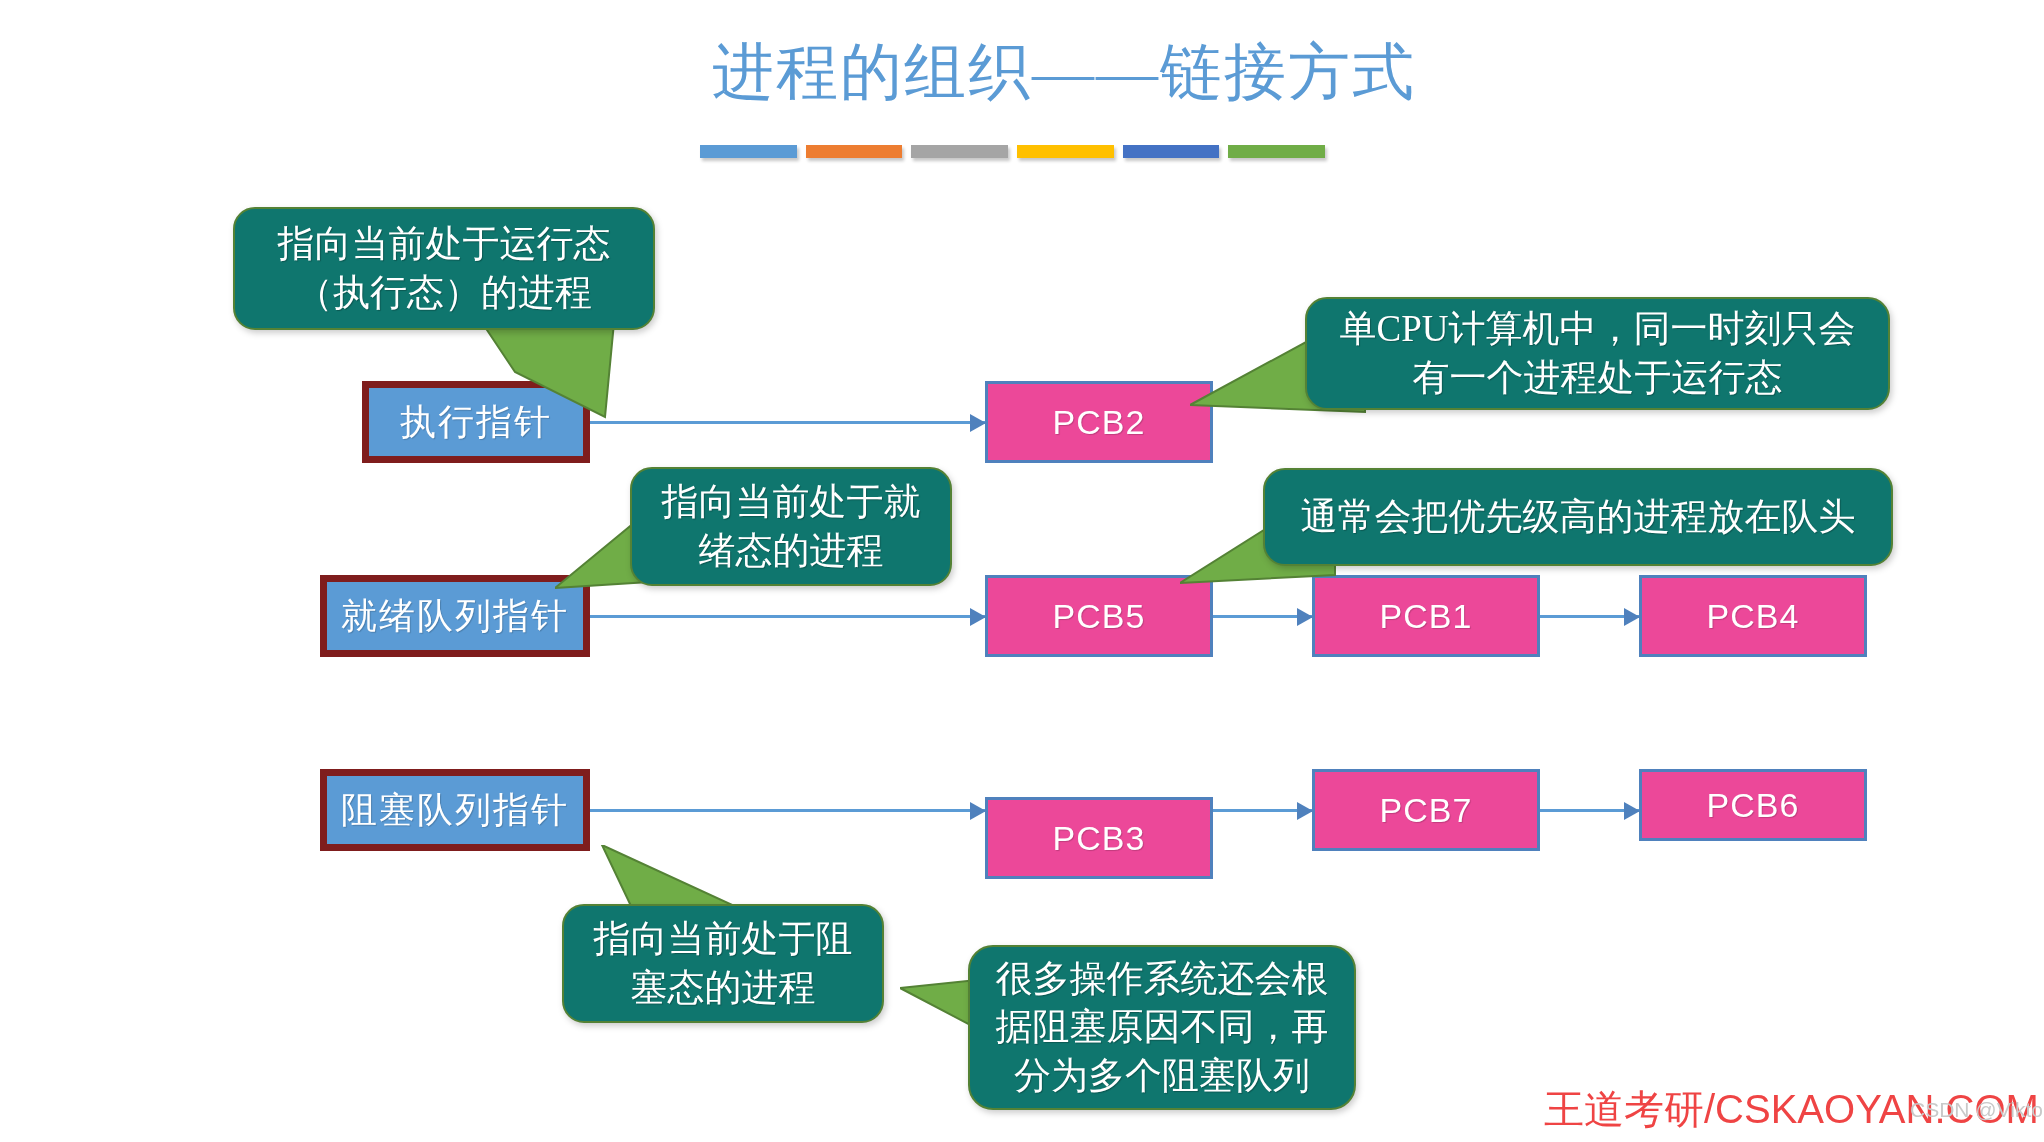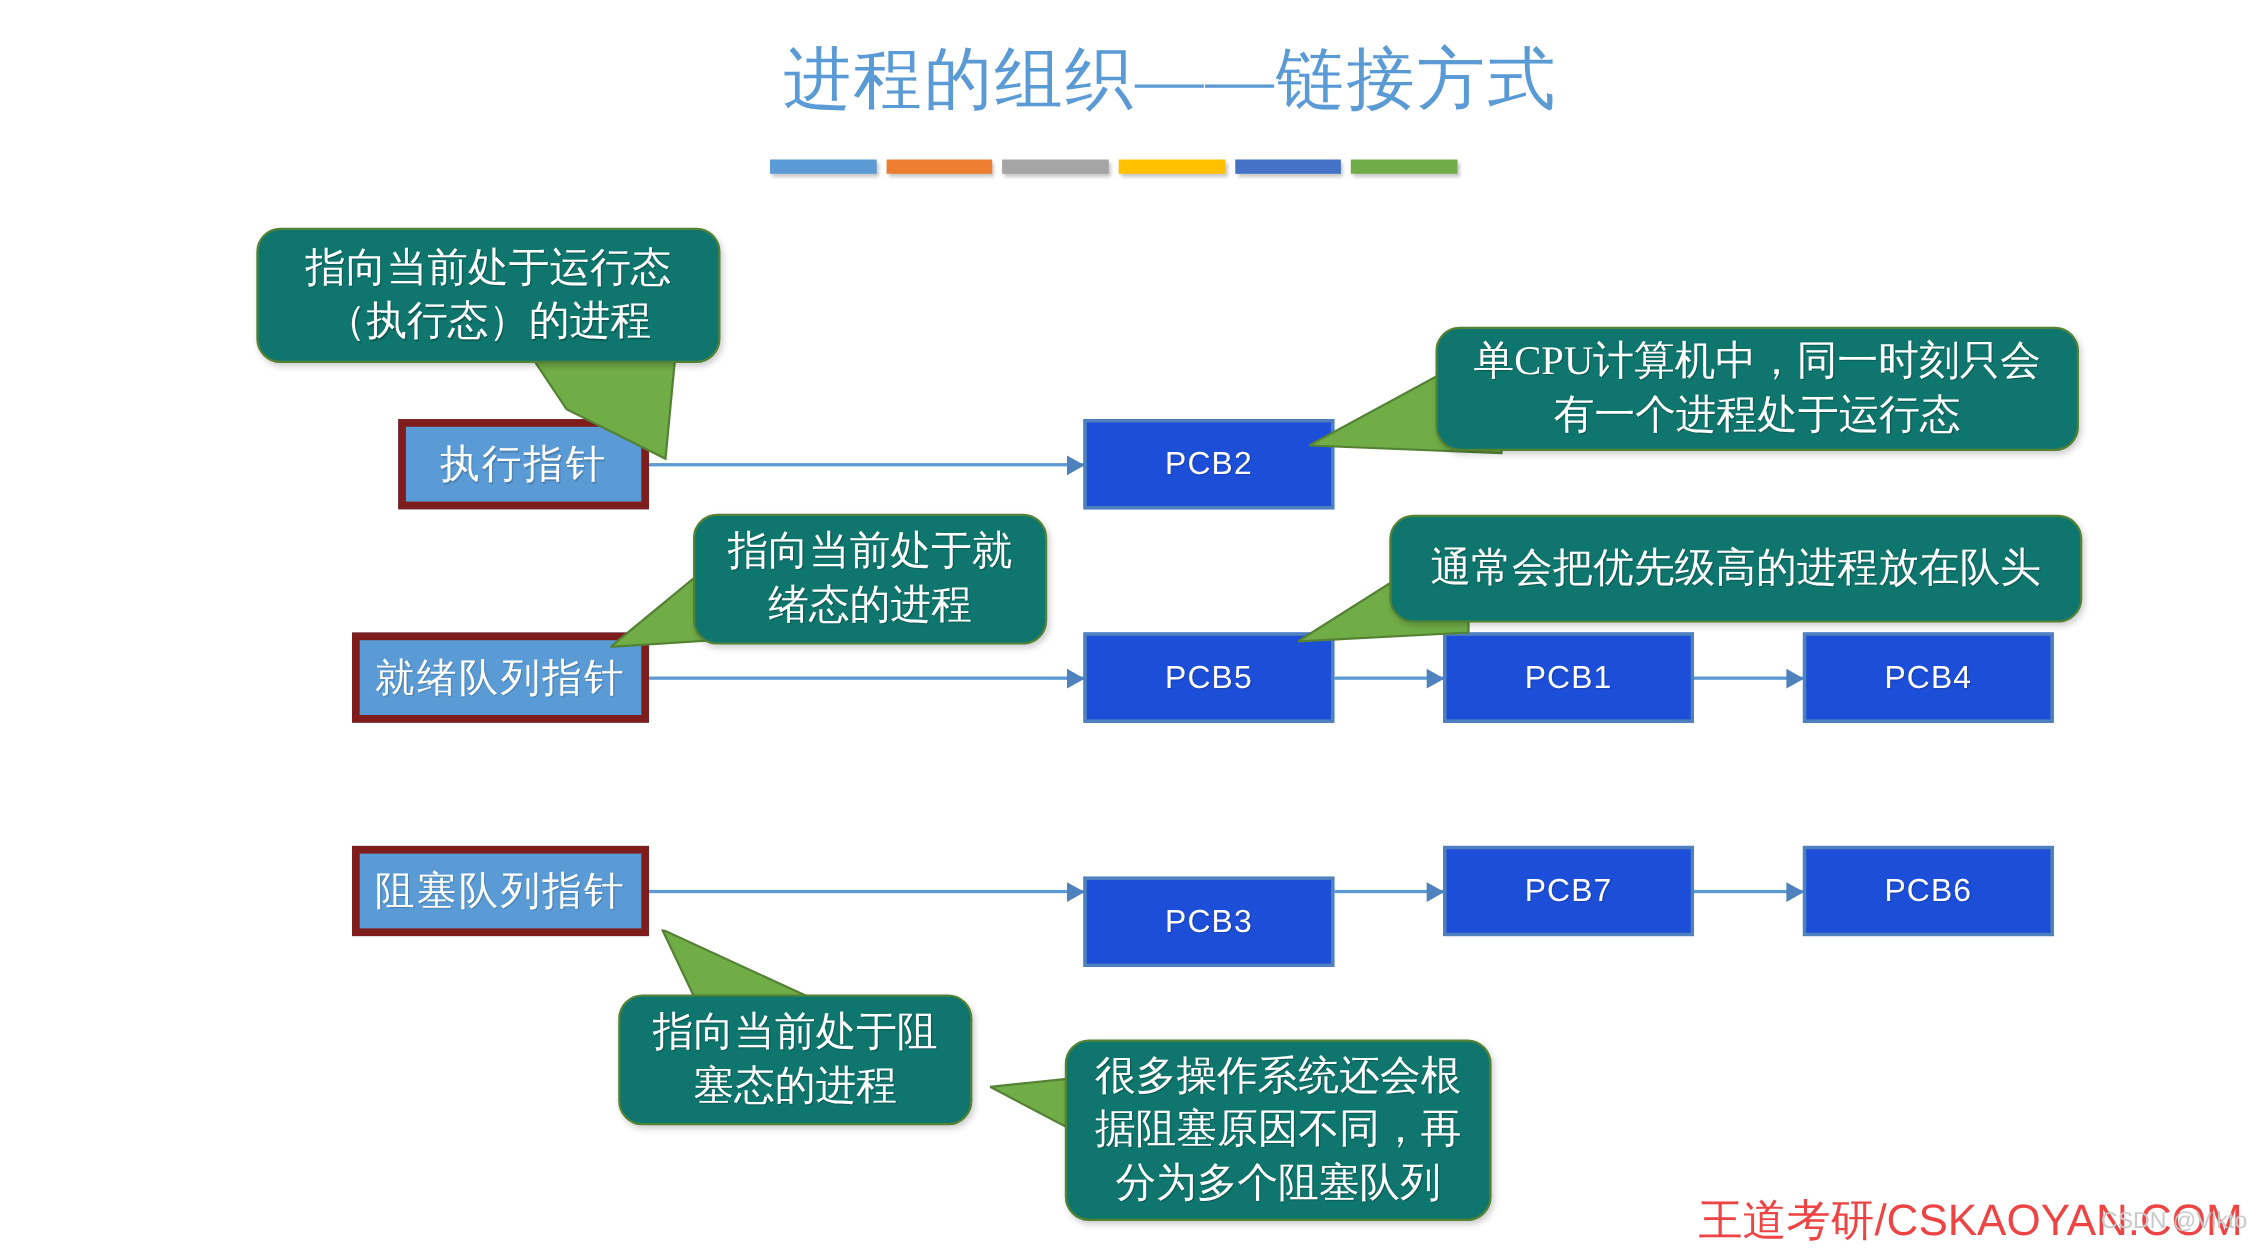--- a/index.html
+++ b/index.html
@@ -60,24 +60,24 @@
     font-size: 36px;
     letter-spacing: 2px;
     text-shadow: 1px 1px 1px rgba(0,0,0,0.18);
     white-space: nowrap;
   }
   .box.ptr {
     background: #5B9BD5;
     border: 7px solid #7f1d1d;
   }
   .box.pcb {
-    background: #1d4ed8;
+    background: #ec4899;
     border: 3px solid #4F81BD;
     font-family: "Liberation Sans", "DejaVu Sans", sans-serif;
-    font-size: 29px;
+    font-size: 34px;
     letter-spacing: 1px;
   }
 
   
   .arrow {
     position: absolute;
     height: 3px;
     background: #5B9BD5;
   }
   .arrow::after {
@@ -186,21 +186,21 @@
   </div>
   <div class="arrow" style="left:590px; top:809px; width:395px;"></div>
   <div class="box pcb" style="left:985px; top:769px; width:228px; height:82px;margin-top:28px;">
     <span>PCB3</span>
   </div>
   <div class="arrow" style="left:1213px; top:809px; width:99px;"></div>
   <div class="box pcb" style="left:1312px; top:769px; width:228px; height:82px;">
     <span>PCB7</span>
   </div>
   <div class="arrow" style="left:1540px; top:809px; width:99px;"></div>
-  <div class="box pcb" style="left:1639px; top:769px; width:228px; height:82px;">
+  <div class="box pcb" style="left:1639px; top:769px; width:228px; height:72px;">
     <span>PCB6</span>
   </div>
 
   <svg class="tail" style="left:455px; top:312px; width:180px; height:110px;" viewBox="0 0 180 110">
     <polygon points="20,0 160,0 150,105 60,60" fill="#70AD47" stroke="#548235" stroke-width="2"></polygon>
   </svg>
   <div class="callout" style="left:233px; top:207px; width:422px; height:123px;">
     <span class="txt">
       <span class="ln">指向当前处于运行态</span>
       <span class="ln">（执行态）的进程</span>
@@ -242,21 +242,21 @@
   <div class="callout" style="left:562px; top:904px; width:322px; height:119px;">
     <span class="txt">
       <span class="ln">指向当前处于阻</span>
       <span class="ln">塞态的进程</span>
     </span>
   </div>
 
   <svg class="tail" style="left:900px; top:960px; width:180px; height:130px;" viewBox="0 0 180 130">
     <polygon points="175,10 175,120 0,28" fill="#70AD47" stroke="#548235" stroke-width="2"></polygon>
   </svg>
-  <div class="callout" style="left:968px; top:945px; width:388px; height:165px;">
+  <div class="callout" style="left:968px; top:945px; width:388px; height:165px;border-radius:25px;">
     <span class="txt">
       <span class="ln">很多操作系统还会根</span>
       <span class="ln">据阻塞原因不同，再</span>
       <span class="ln">分为多个阻塞队列</span>
     </span>
   </div>
 
   <div id="brand">王道考研/CSKAOYAN.COM</div>
   <div id="csdn-mark">CSDN @Viktoriae</div>
 

